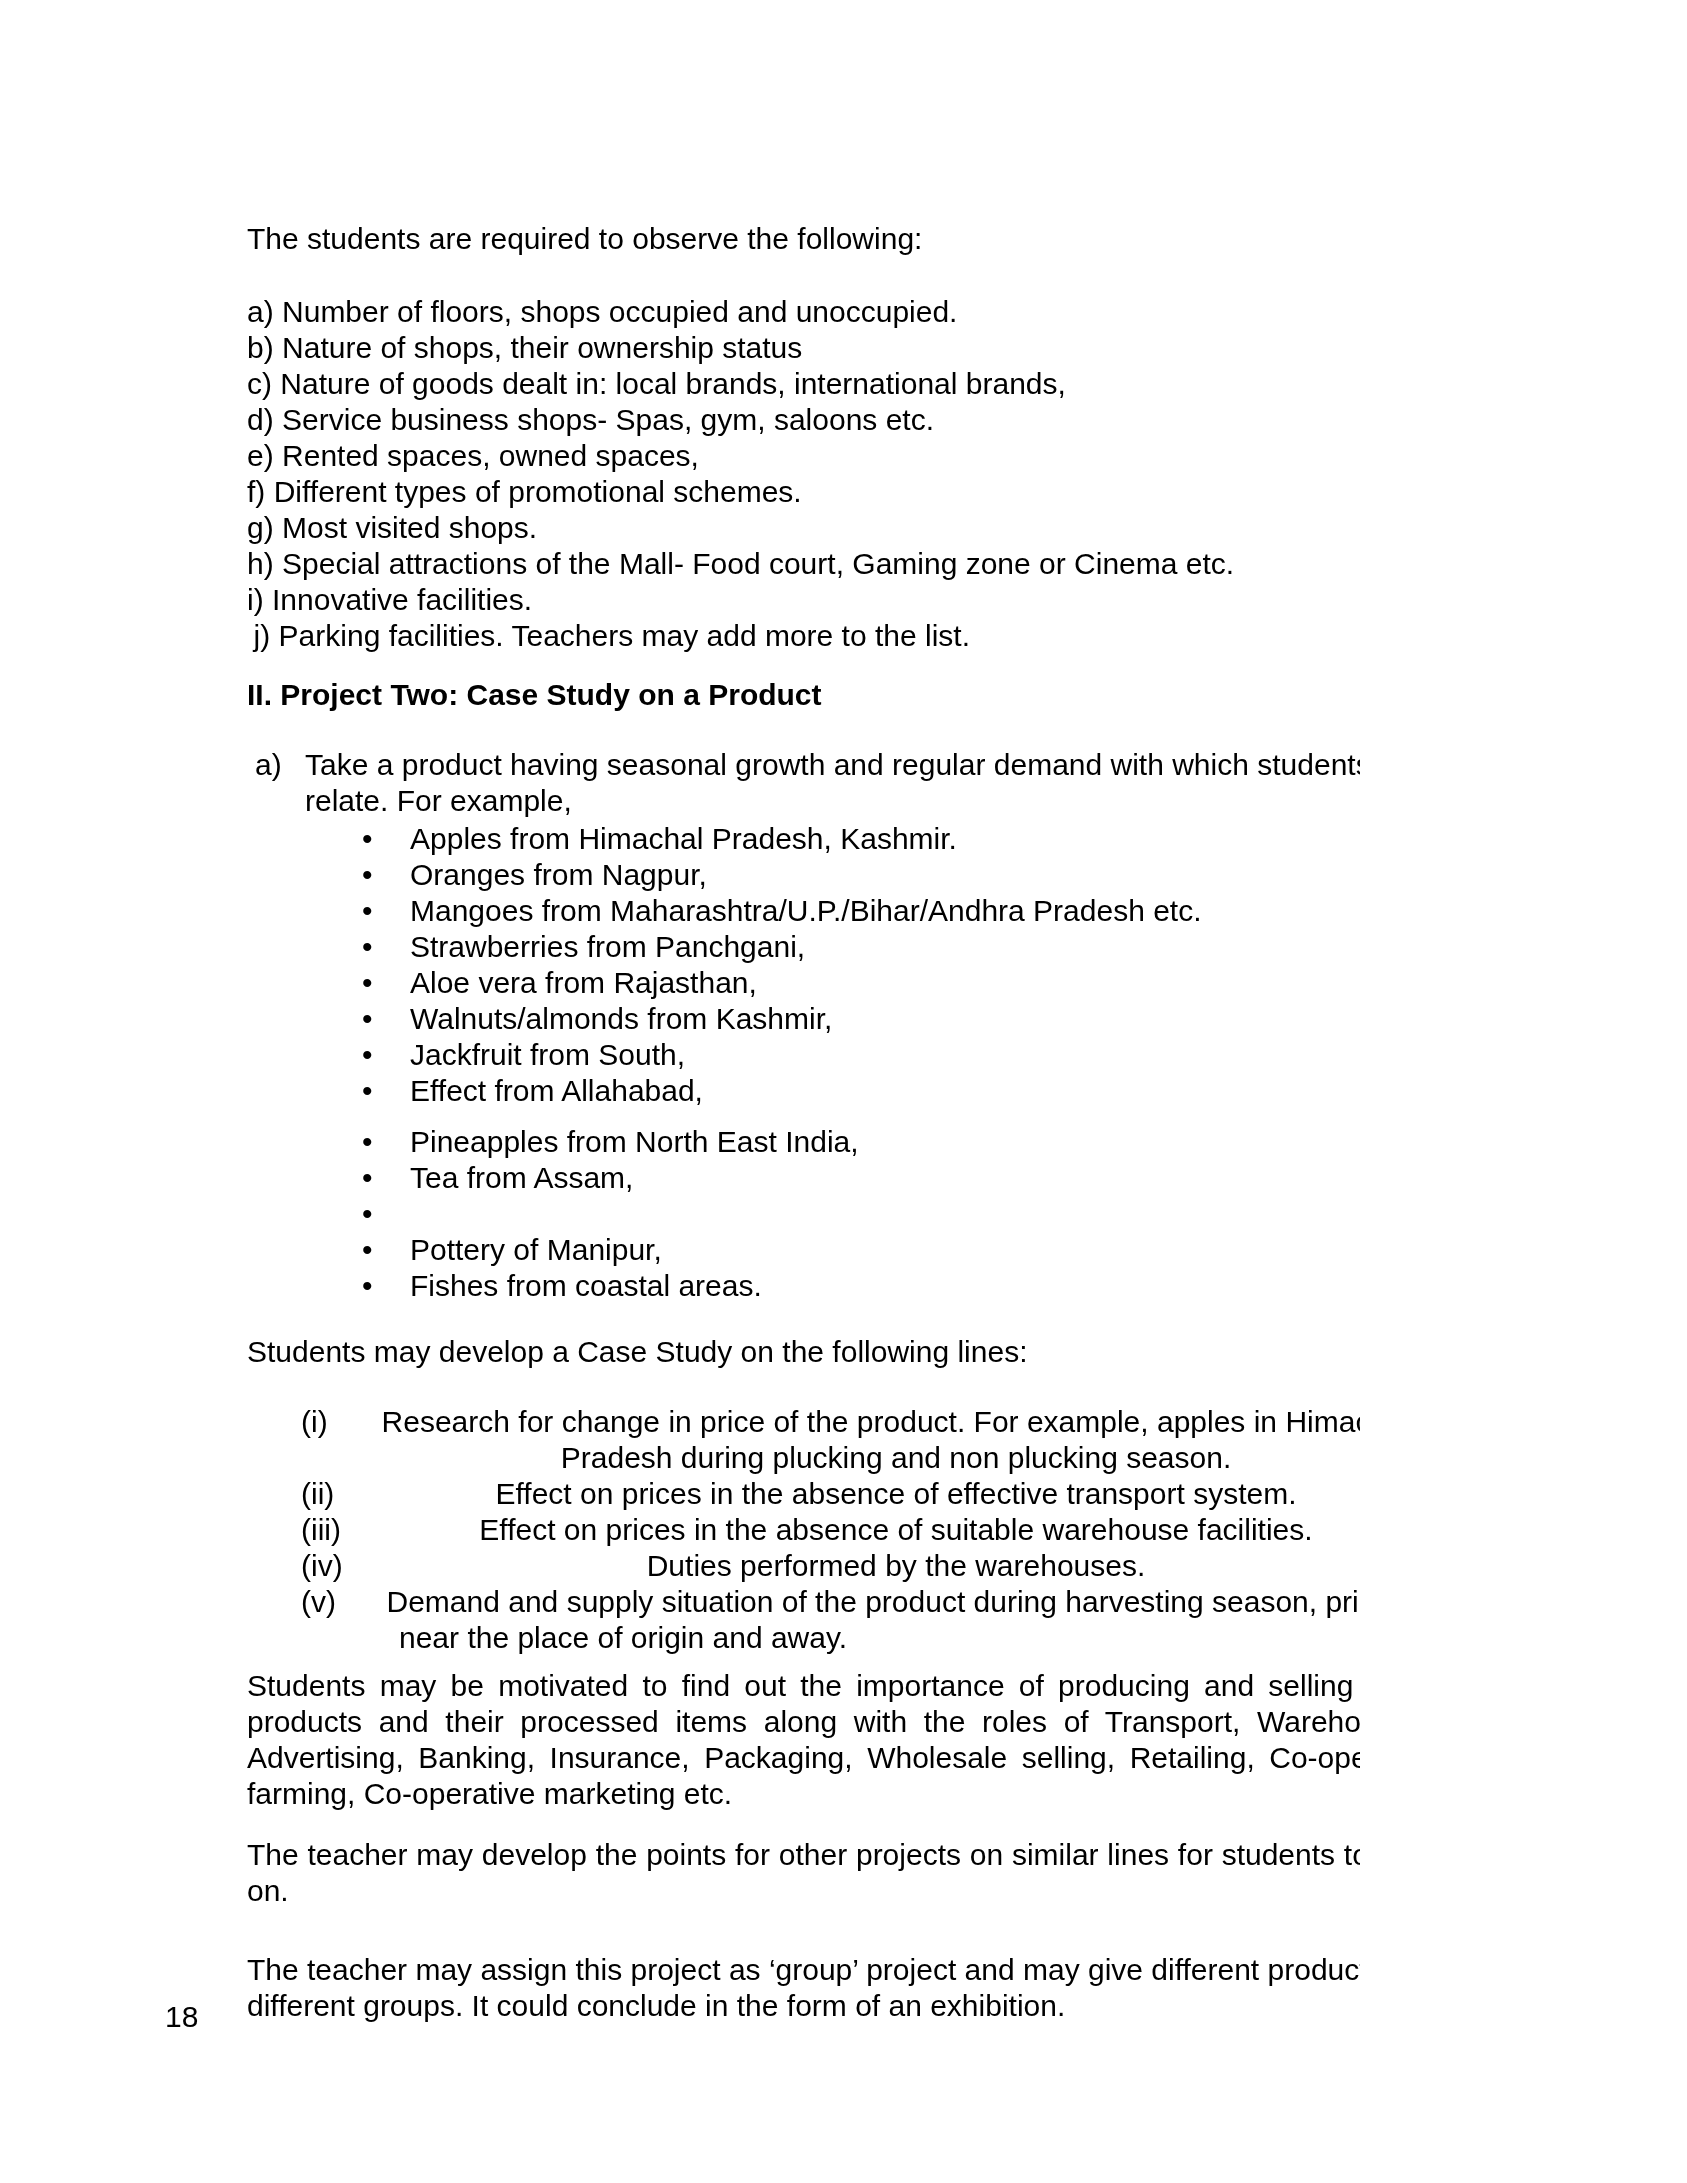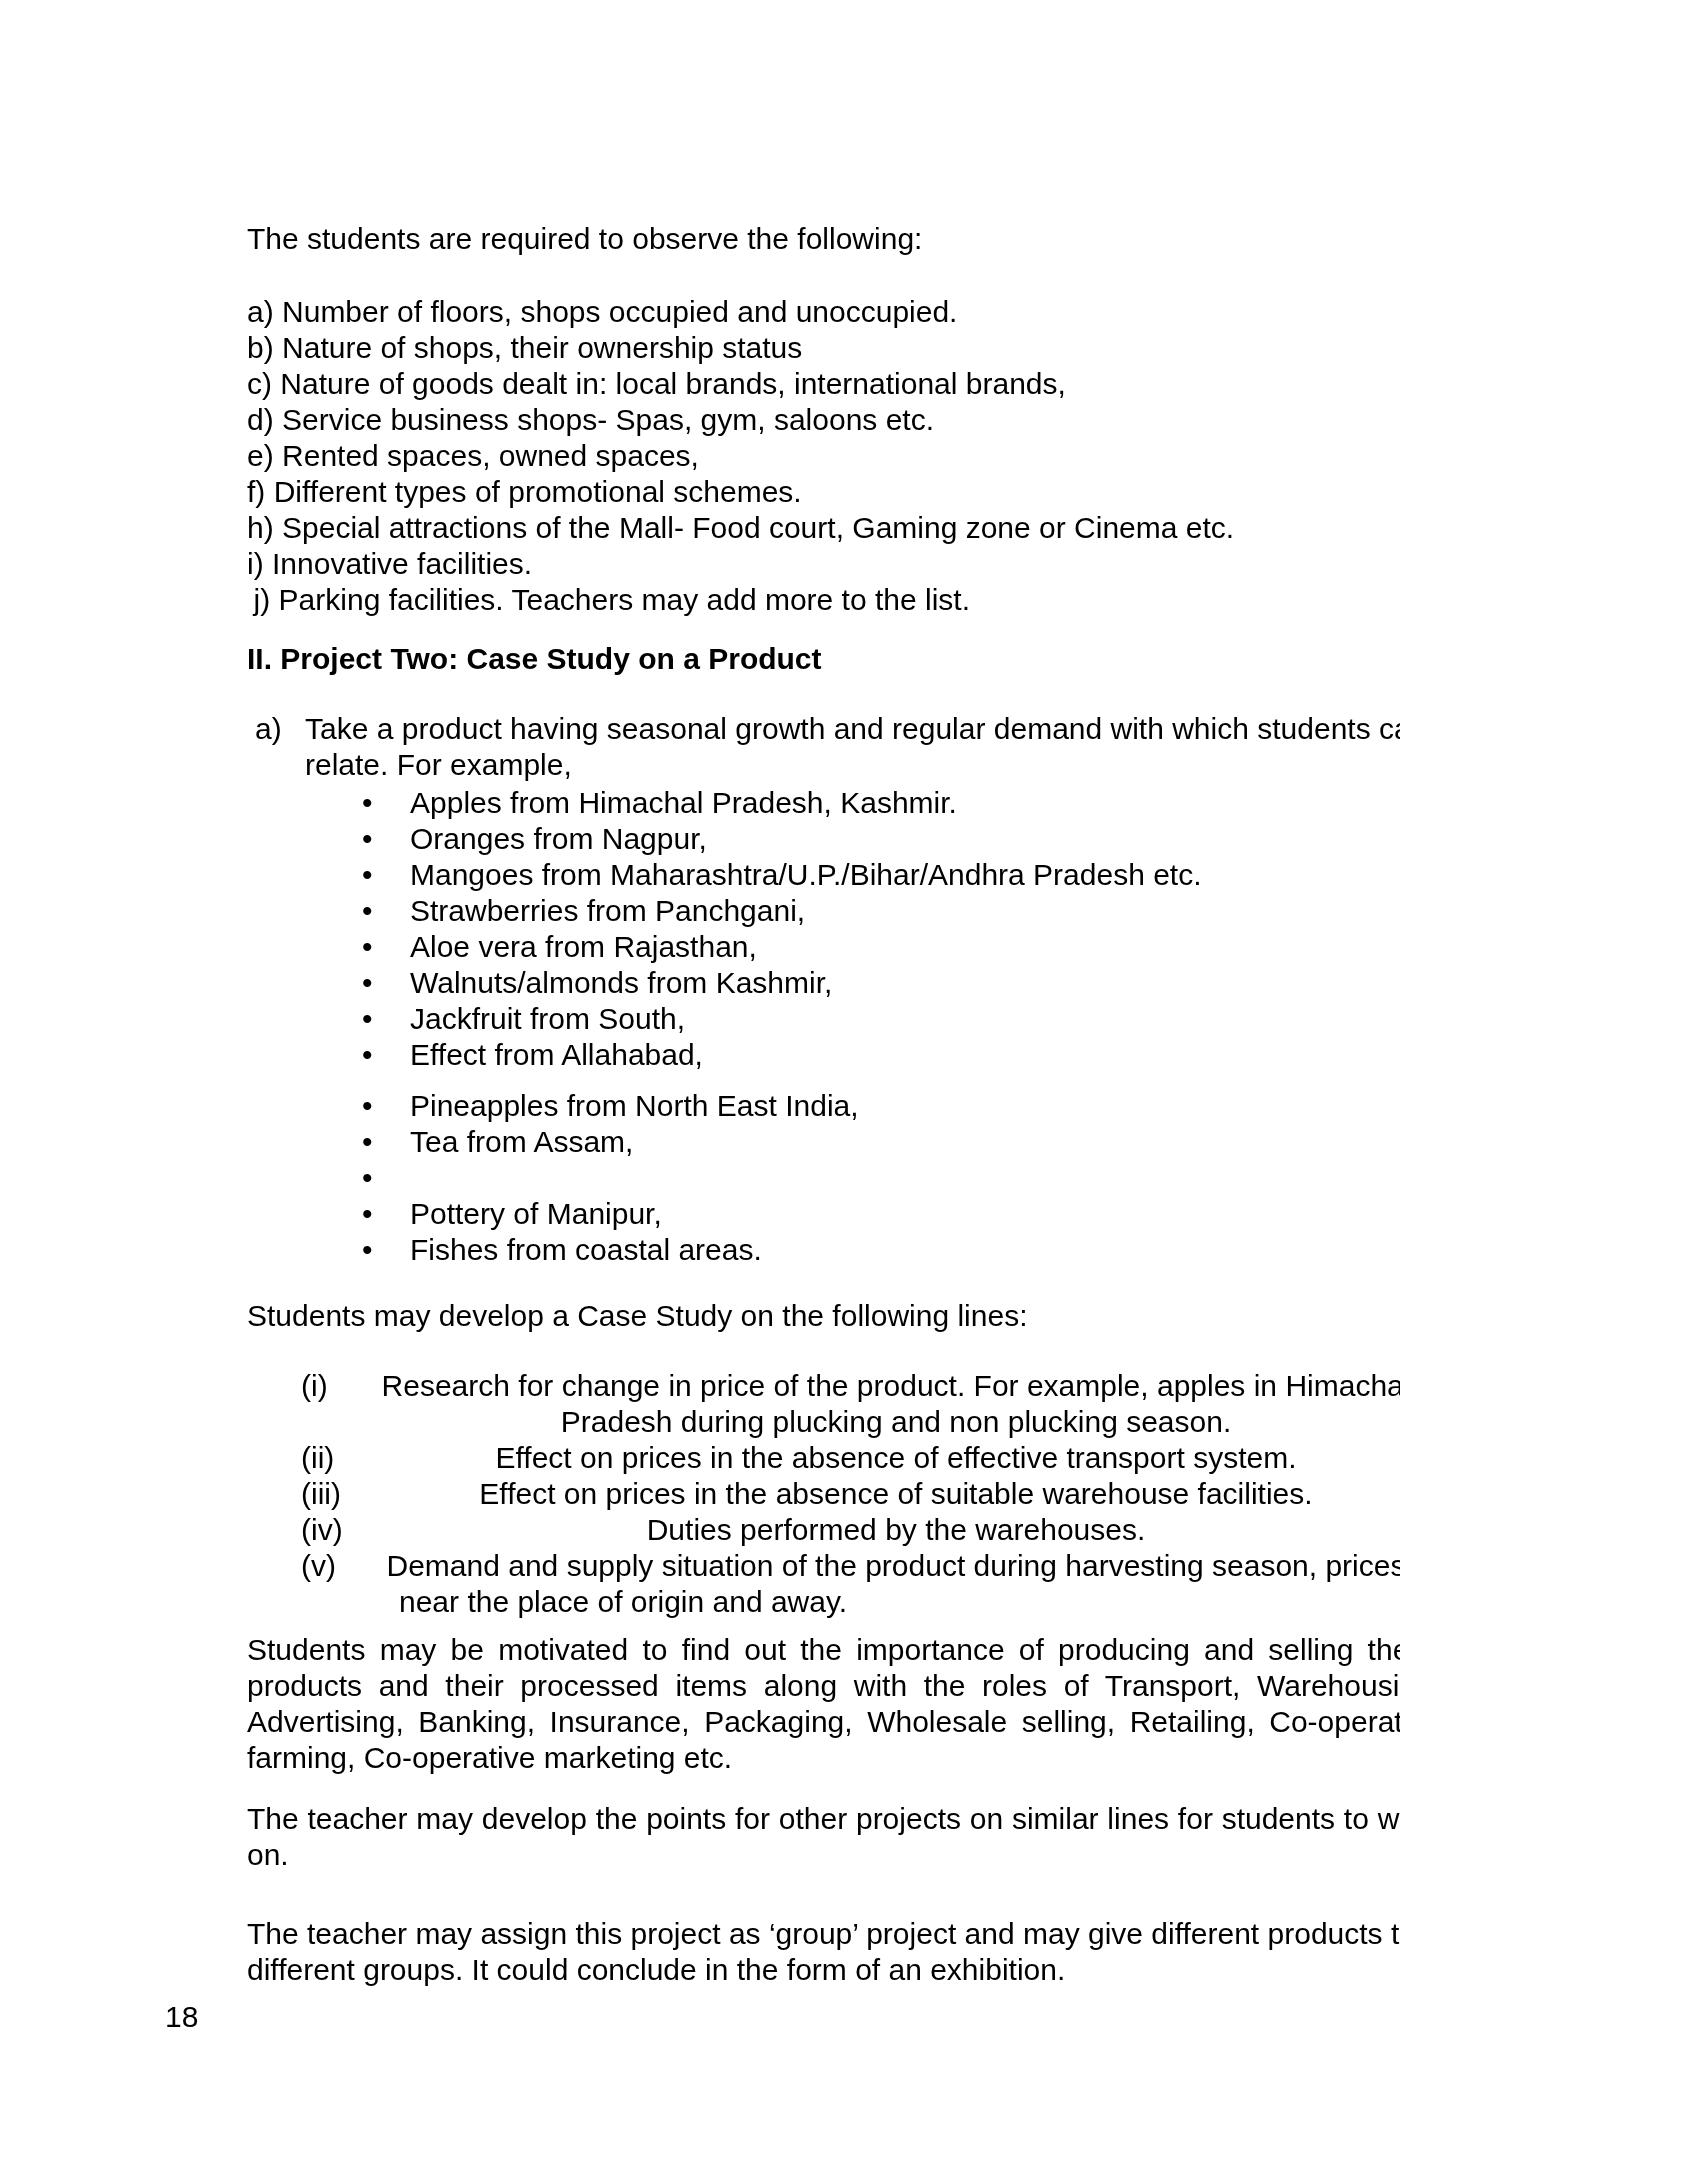--- a/index.html
+++ b/index.html
@@ -10,21 +10,20 @@
   .page {
     position: relative;
     width: 1360px;
     height: 2183px;
     background: #ffffff;
     font-family: "Liberation Sans", sans-serif;
     font-size: 30px;
     line-height: 36px;
     color: #000000;
     overflow: hidden;
-    padding-left: 40px;
   }
   .content {
     position: absolute;
     left: 247px;
     top: 0;
     width: 1194px;
     padding-top: 221px;
   }
   .para { margin: 0; }
 
@@ -94,20 +93,21 @@
 
     <p class="para">The students are required to observe the following:</p>
 
     <div class="observe-list">
       <div class="obs-row"><span>a)</span> <span>Number of floors, shops occupied and unoccupied.</span></div>
       <div class="obs-row"><span>b)</span> <span>Nature of shops, their ownership status</span></div>
       <div class="obs-row"><span>c)</span> <span>Nature of goods dealt in: local brands, international brands,</span></div>
       <div class="obs-row"><span>d)</span> <span>Service business shops- Spas, gym, saloons etc.</span></div>
       <div class="obs-row"><span>e)</span> <span>Rented spaces, owned spaces,</span></div>
       <div class="obs-row"><span>f)</span> <span>Different types of promotional schemes.</span></div>
+      <div class="obs-row"><span>g)</span> <span>Most visited shops.</span></div>
       <div class="obs-row"><span>h)</span> <span>Special attractions of the Mall- Food court, Gaming zone or Cinema etc.</span></div>
       <div class="obs-row"><span>i)</span> <span>Innovative facilities.</span></div>
       <div class="obs-row indented"><span>j)</span> <span>Parking facilities. Teachers may add more to the list.</span></div>
     </div>
 
     <h2 class="section-heading">II. Project Two: Case Study on a Product</h2>
 
     <div class="lettered-item">
       <span class="la-marker">a)</span>
       <div class="la-text">Take a product having seasonal growth and regular demand with which students can relate. For example,</div>

